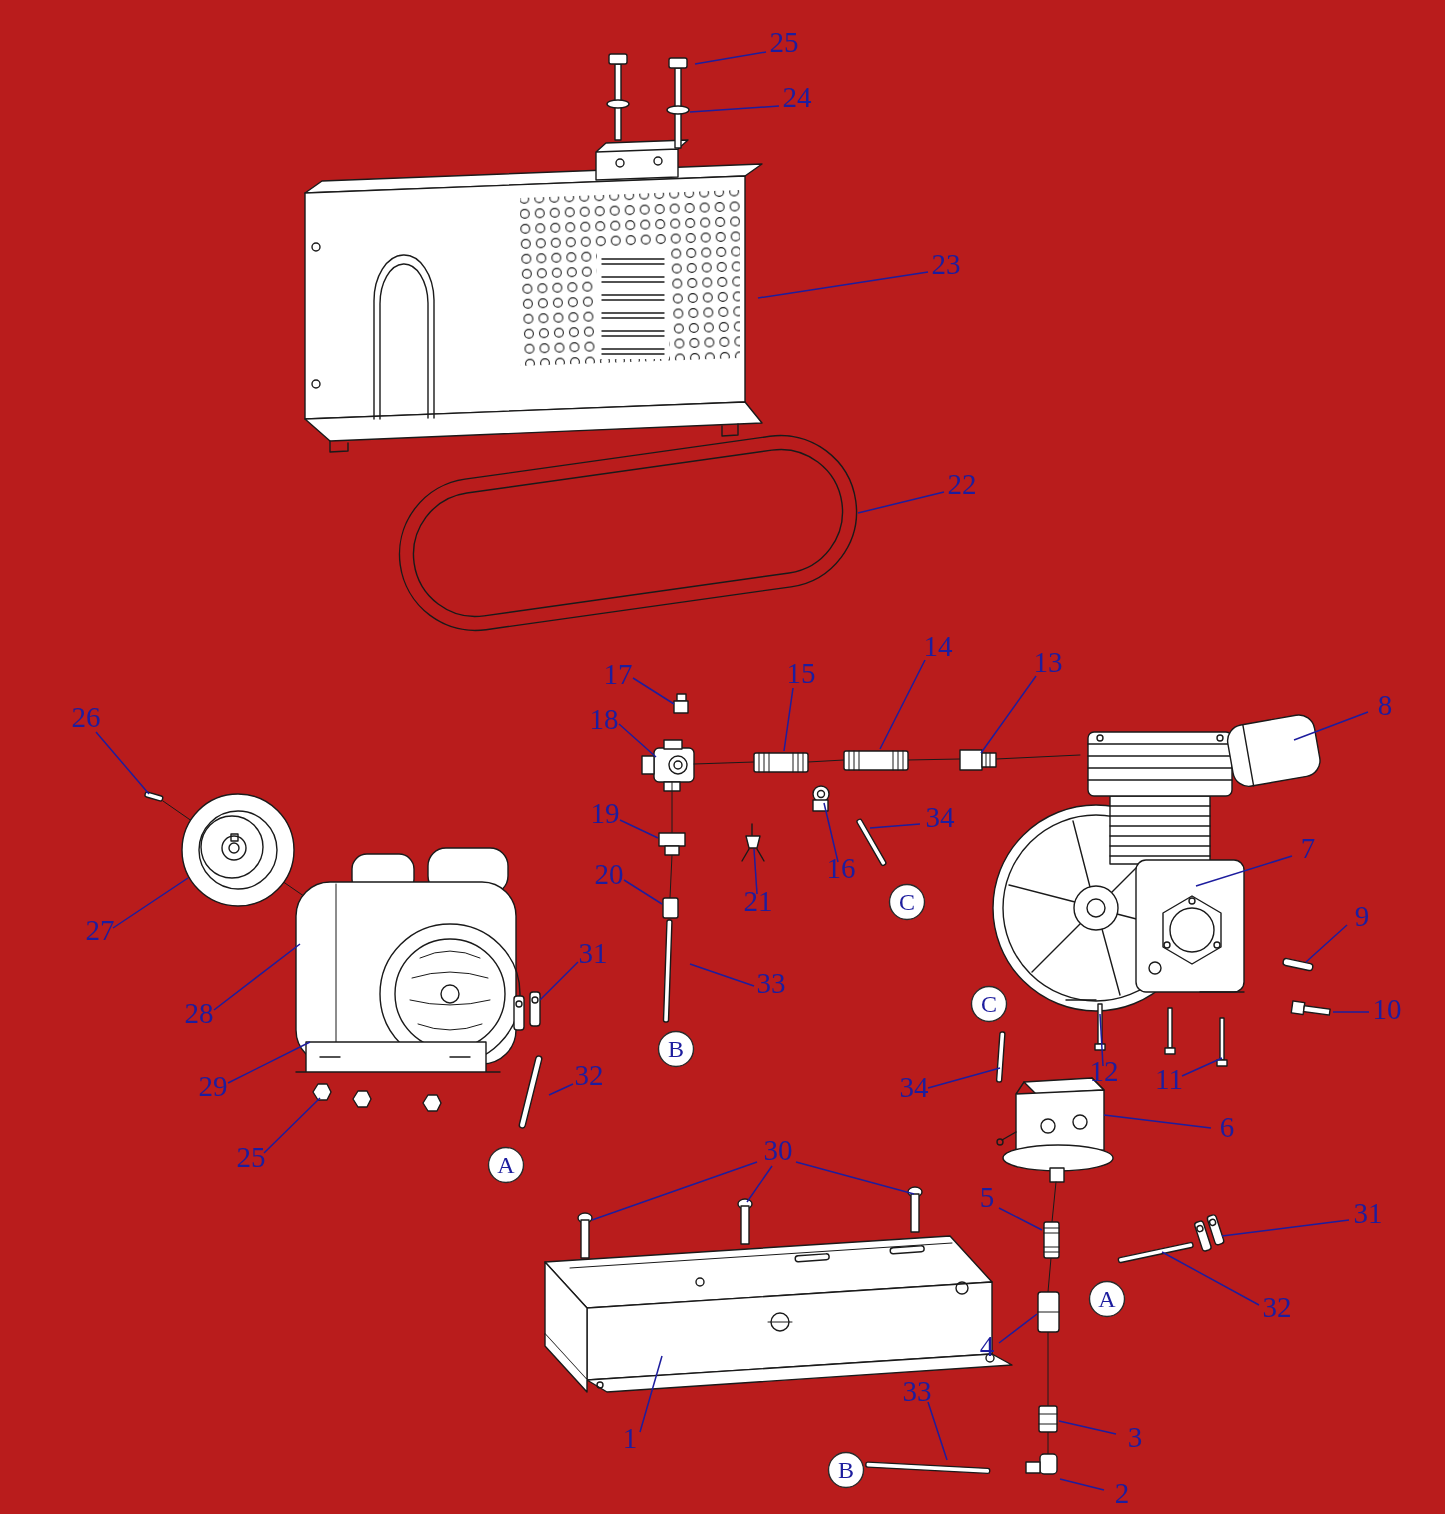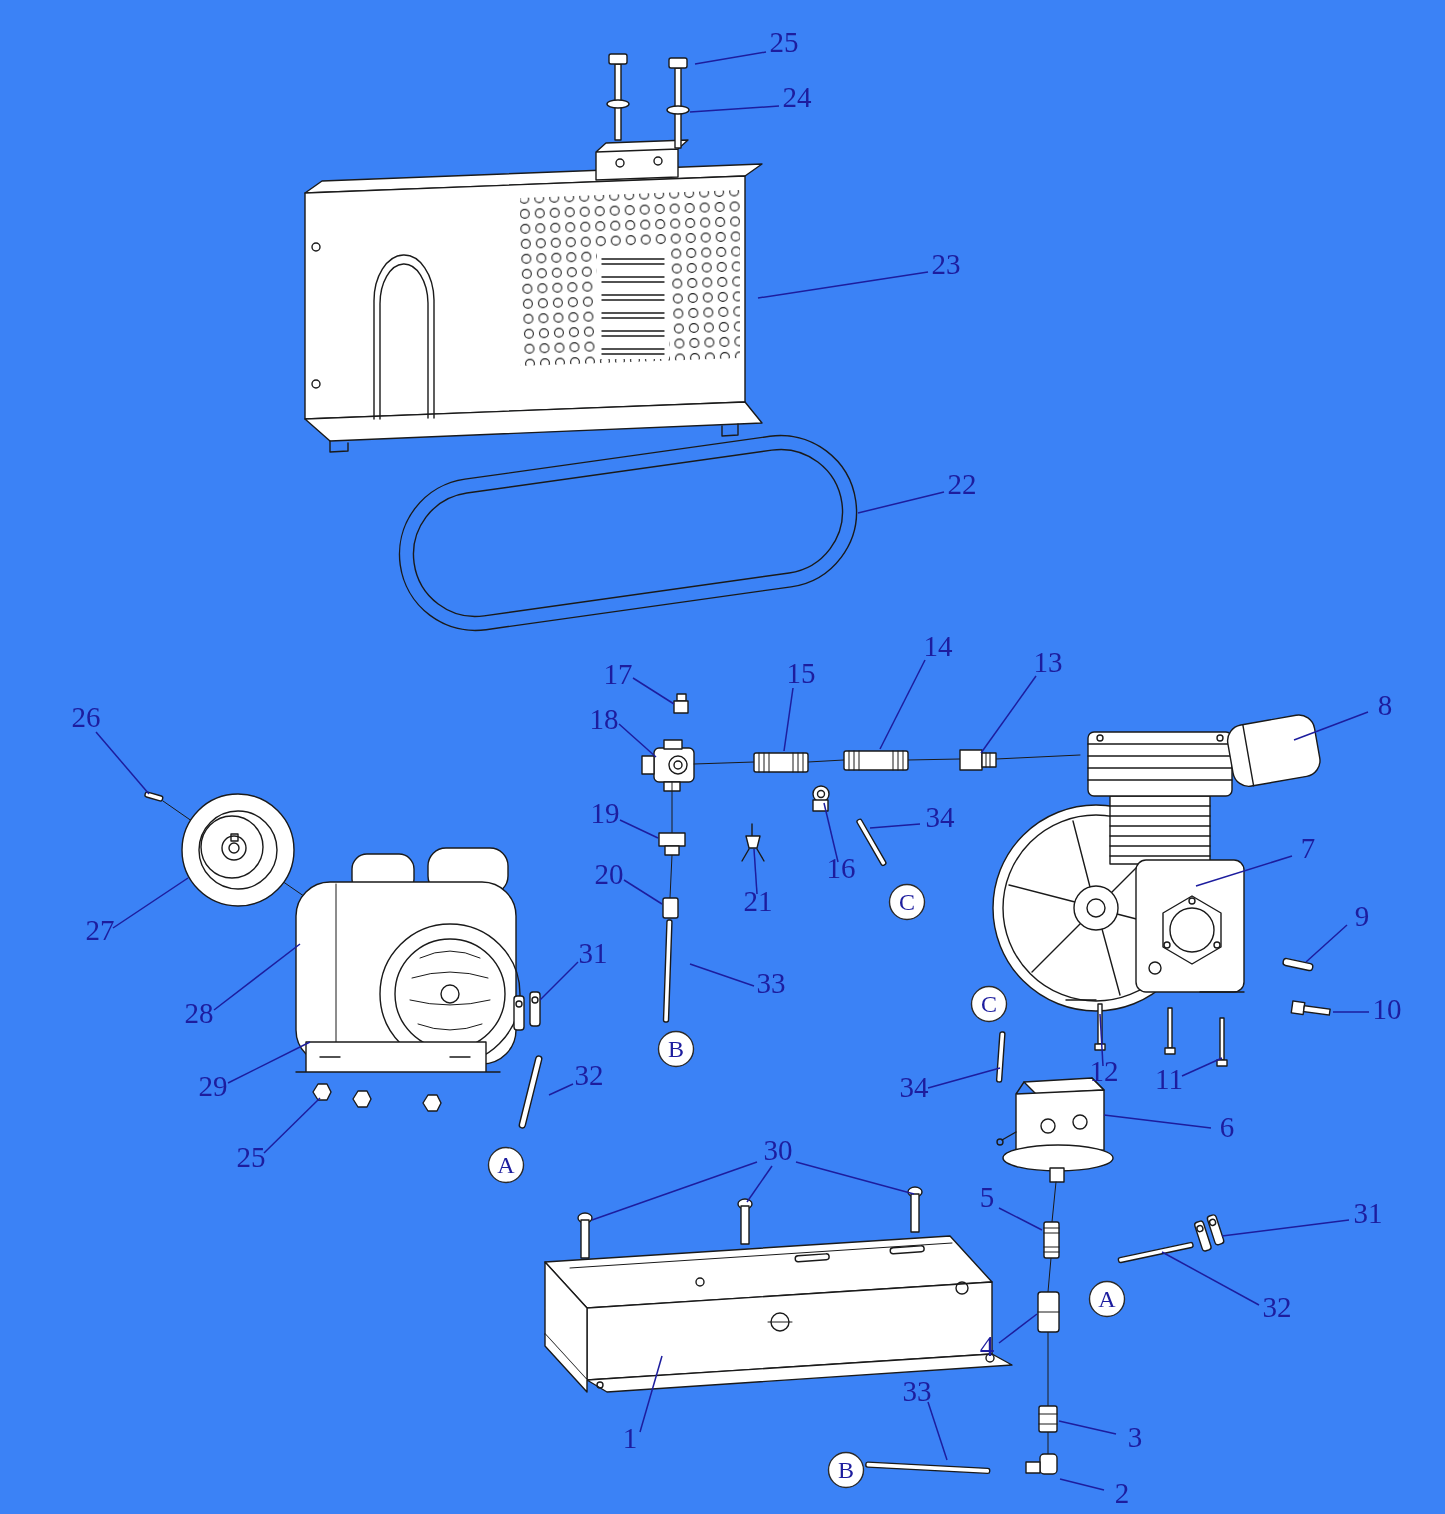--- a/index.html
+++ b/index.html
@@ -1,16 +1,16 @@
 <!DOCTYPE html>
 <html><head>
 <meta charset="utf-8">
 <style>
   html,body{margin:0;padding:0;background:#ffffff;}
-  .stage{position:relative;width:1445px;height:1514px;background:#3b82f6;overflow:hidden;
+  .stage{position:relative;width:1445px;height:1514px;background:#b91c1c;overflow:hidden;
          font-family:"Liberation Serif", serif;}
   svg{display:block;}
   .part{stroke:#1a1a1a;stroke-width:1.4;fill:none;stroke-linejoin:round;stroke-linecap:round;}
   .pf{fill:#ffffff;}
   .thin{stroke-width:1;}
   .leader{stroke:#1d1d9e;stroke-width:1.5;fill:none;}
   .co{fill:#1d1d9e;font-size:29px;font-family:"Liberation Serif",serif;}
   .balloon{fill:#ffffff;stroke:#2a2a2a;stroke-width:1.4;}
   .bt{fill:#1d1d9e;font-size:24px;text-anchor:middle;font-family:"Liberation Serif",serif;}
   .num{text-anchor:middle;}

